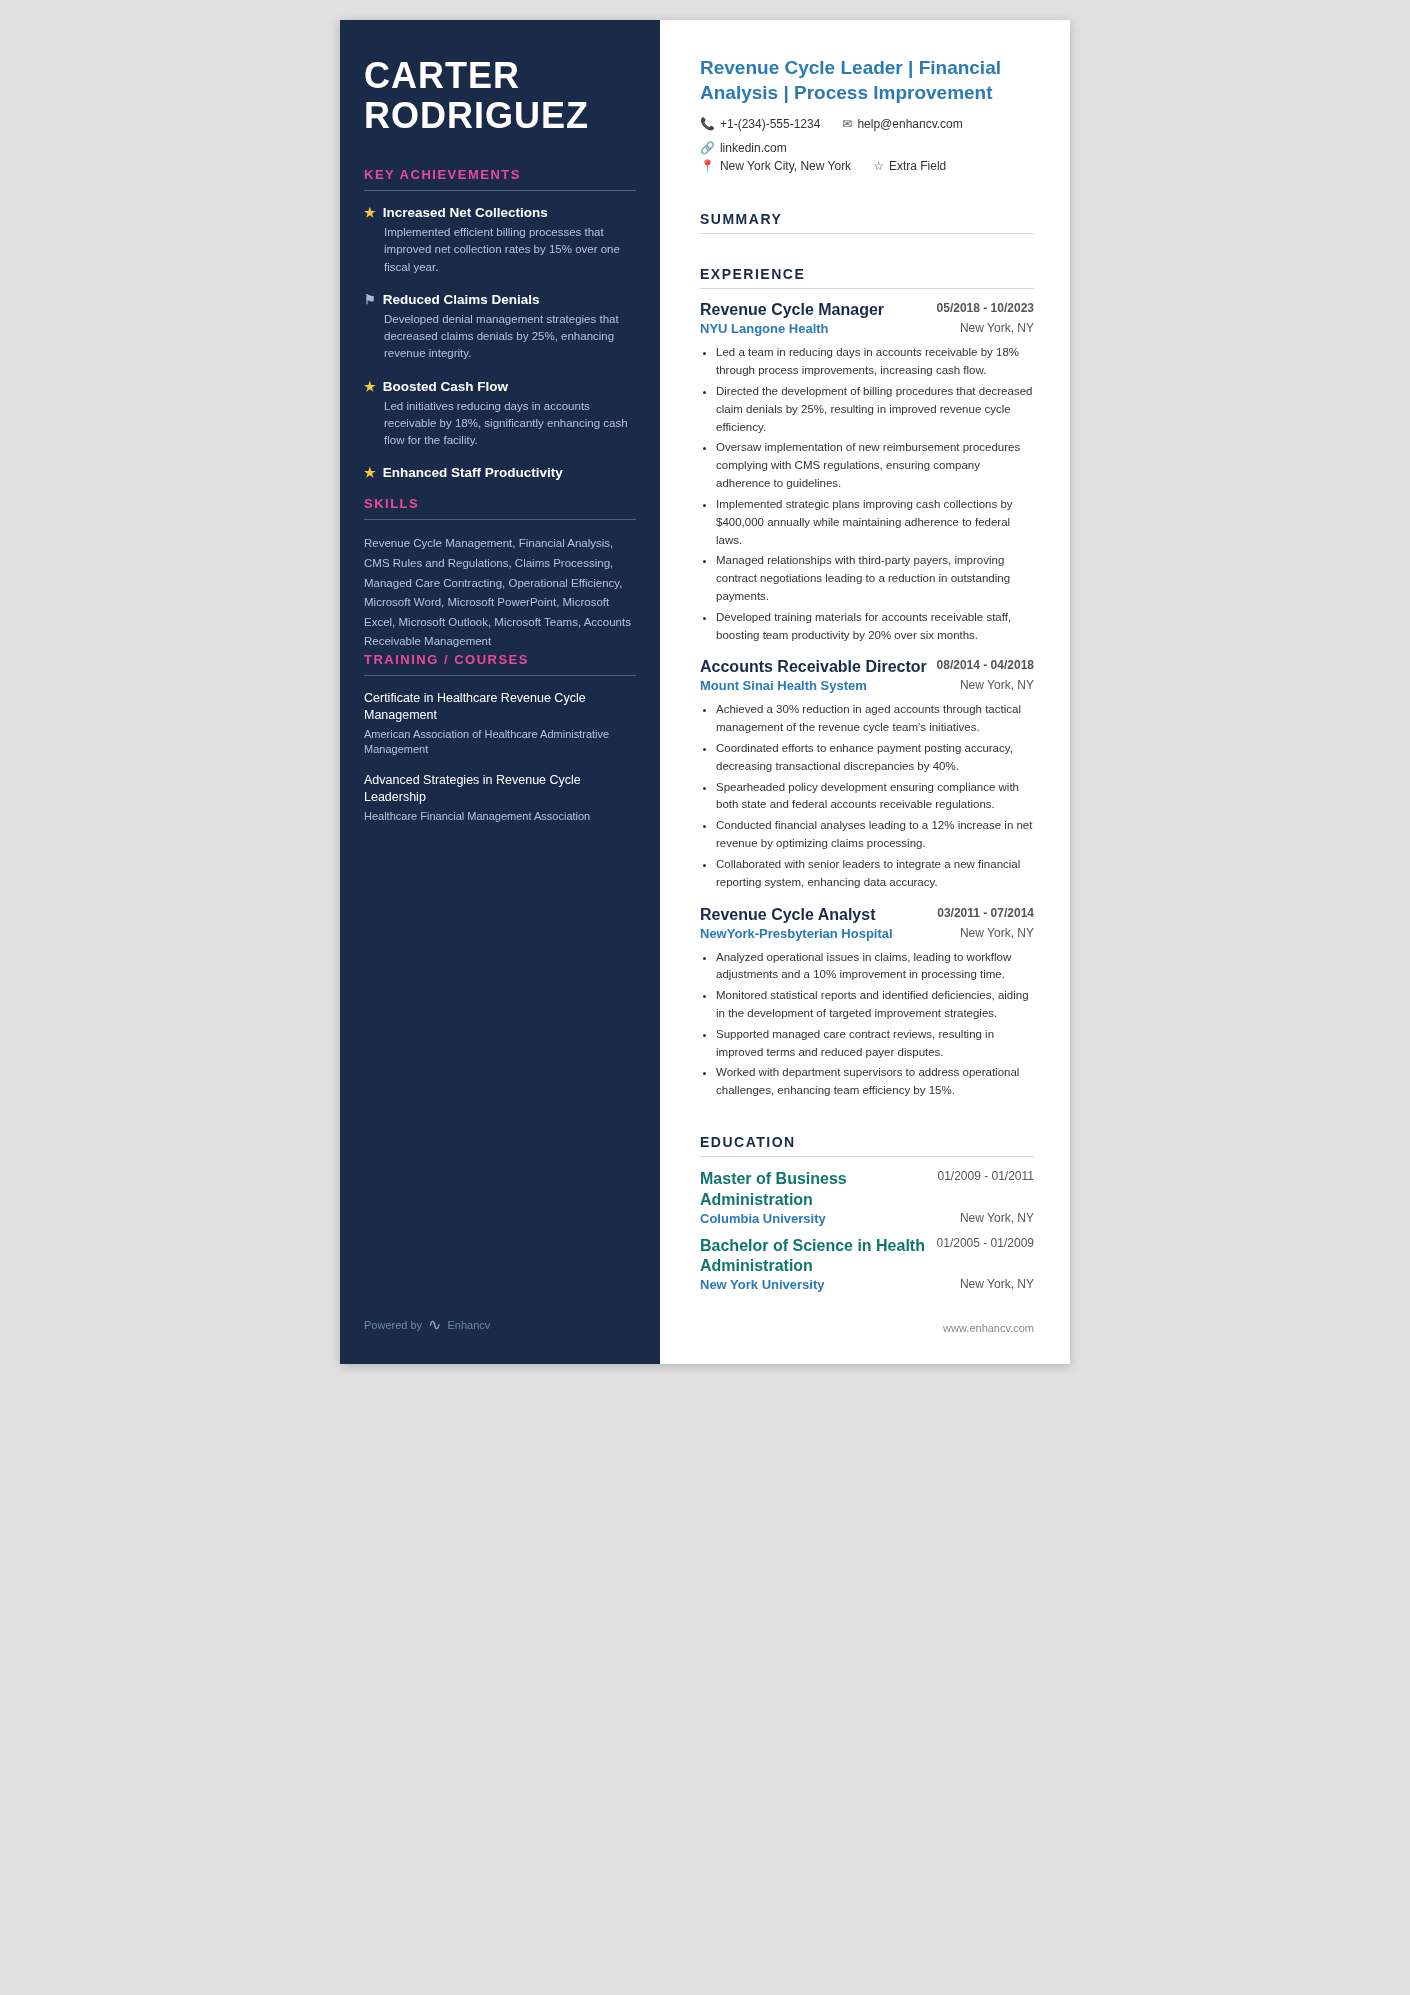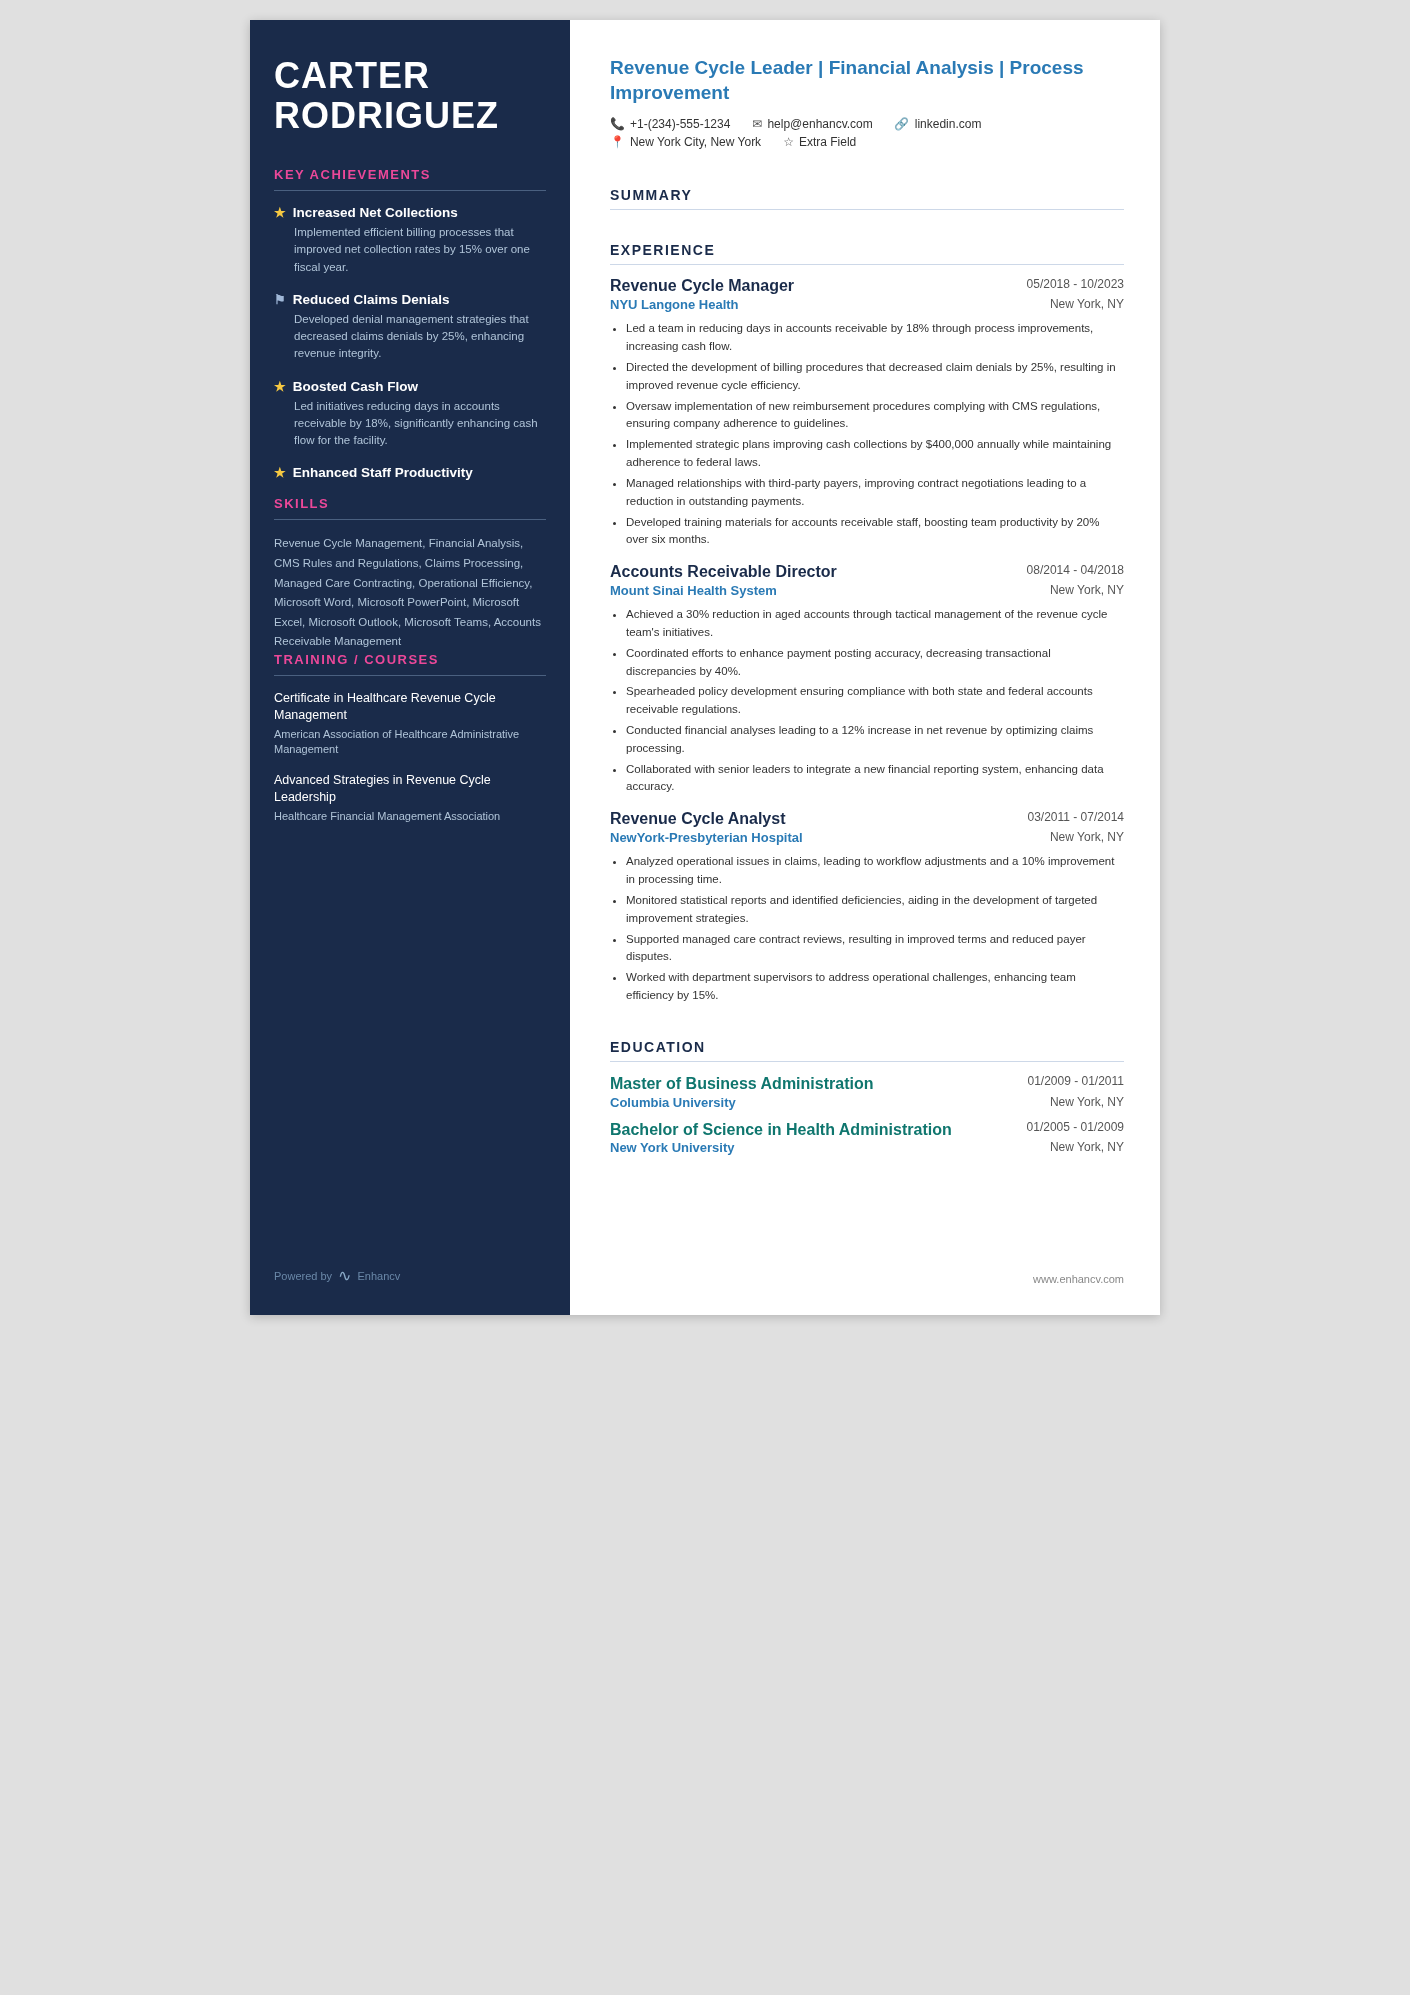--- a/index.html
+++ b/index.html
@@ -5,21 +5,21 @@
     * { margin: 0; padding: 0; box-sizing: border-box; }
     body {
       font-family: Arial, sans-serif;
       background: #e0e0e0;
       display: flex;
       justify-content: center;
       align-items: flex-start;
       padding: 20px;
     }
     .resume {
-      width: 910px;
+      width: 730px;
       min-height: 1295px;
       background: #fff;
       display: flex;
       box-shadow: 0 2px 10px rgba(0,0,0,0.2);
     }
     
     .sidebar {
       width: 320px;
       min-width: 320px;
       background: #1a2b4a;
@@ -184,20 +184,21 @@
     .exp-title {
       font-size: 16px;
       font-weight: 700;
       color: #1a2b4a;
     }
     .exp-dates {
       font-size: 12px;
       color: #555;
       white-space: nowrap;
       margin-left: 2px;
+      font-weight: bold;
     }
     .exp-org {
       font-size: 13px;
       font-weight: 700;
       color: #2a7ab5;
       margin-bottom: 2px;
     }
     .exp-location {
       font-size: 12px;
       color: #555;

